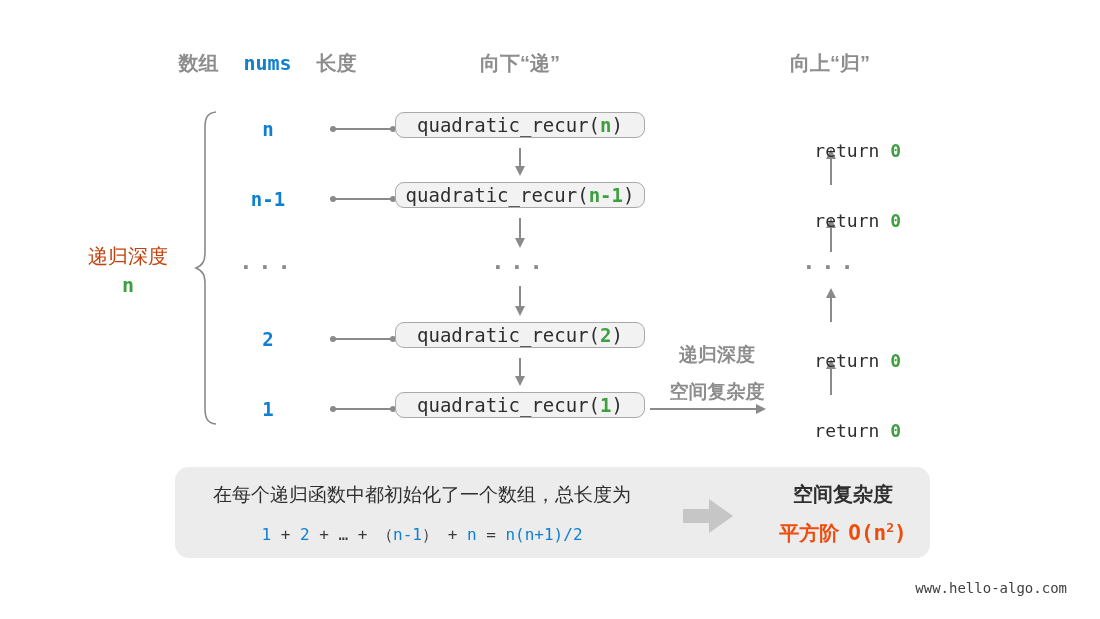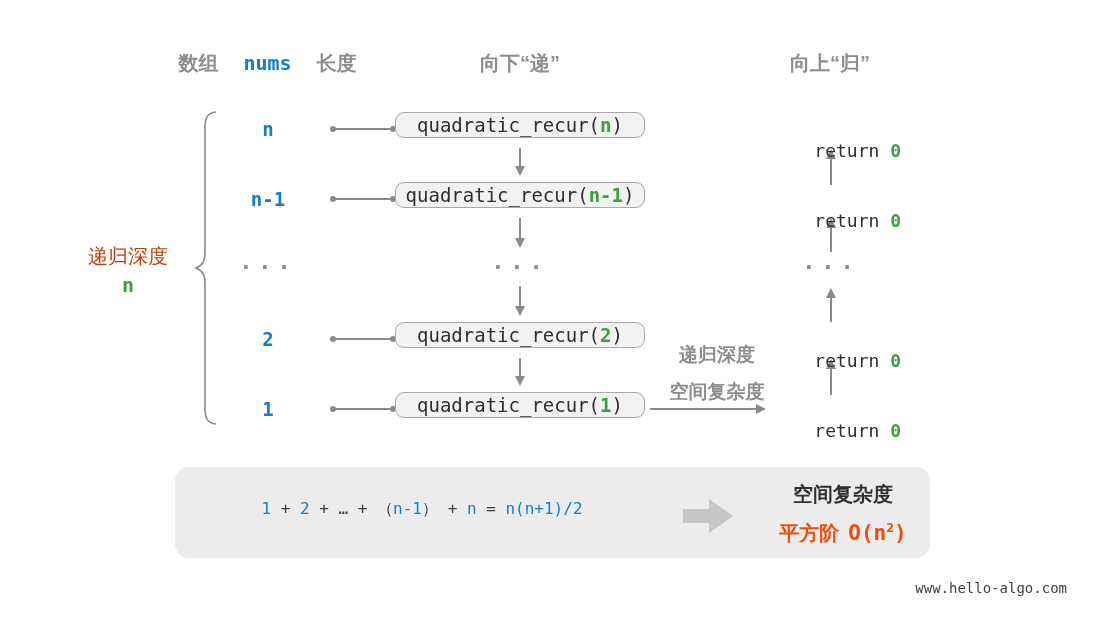--- a/index.html
+++ b/index.html
@@ -153,20 +153,21 @@
   </div>
 
   <div class="abs trigger" style="left:656px; top:336px; width:122px;">
     <div>递归深度</div>
     <div>空间复杂度</div>
   </div>
 
   <div class="abs summary-box" style="left:175px; top:467px;"></div>
 
   <div class="abs summary-text" style="left:192px; top:482px;">
+    <div class="summary-desc">在每个递归函数中都初始化了一个数组，总长度为</div>
     <div class="formula"><span class="fblue">1</span><span class="fdark"> + </span><span class="fblue">2</span><span class="fdark"> + … + </span><span class="fdark">（</span><span class="fblue">n-1</span><span class="fdark">）</span><span class="fdark"> + </span><span class="fblue">n</span><span class="fdark"> = </span><span class="fblue">n(n+1)/2</span></div>
   </div>
 
   <svg class="abs" style="left:683px; top:496px;" width="52" height="40">
     <polygon points="0,13 26,13 26,3 50,20 26,37 26,27 0,27" fill="#c6c6c6"></polygon>
   </svg>
 
   <div class="abs result" style="left:748px; top:481px;">
     <div class="result-title">空间复杂度</div>
     <div class="result-value">

